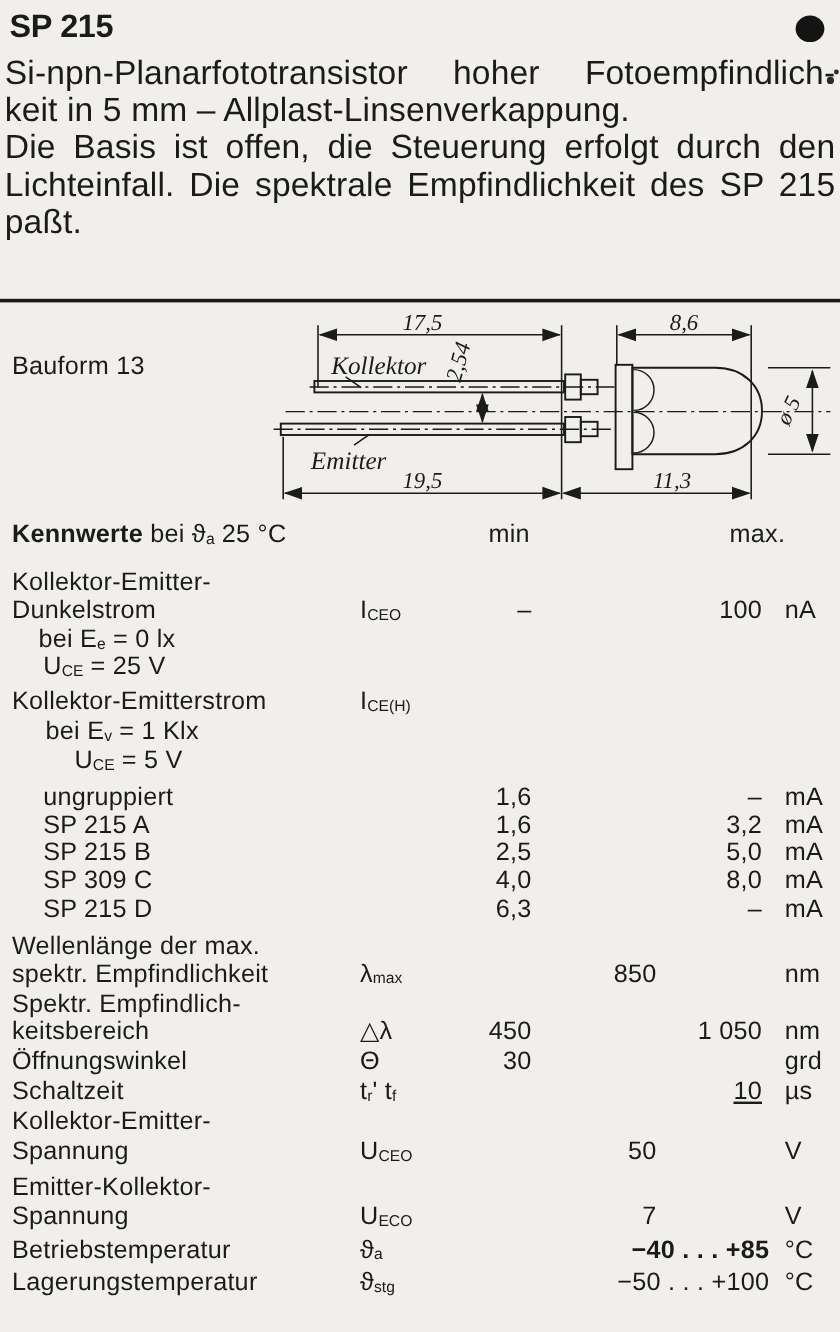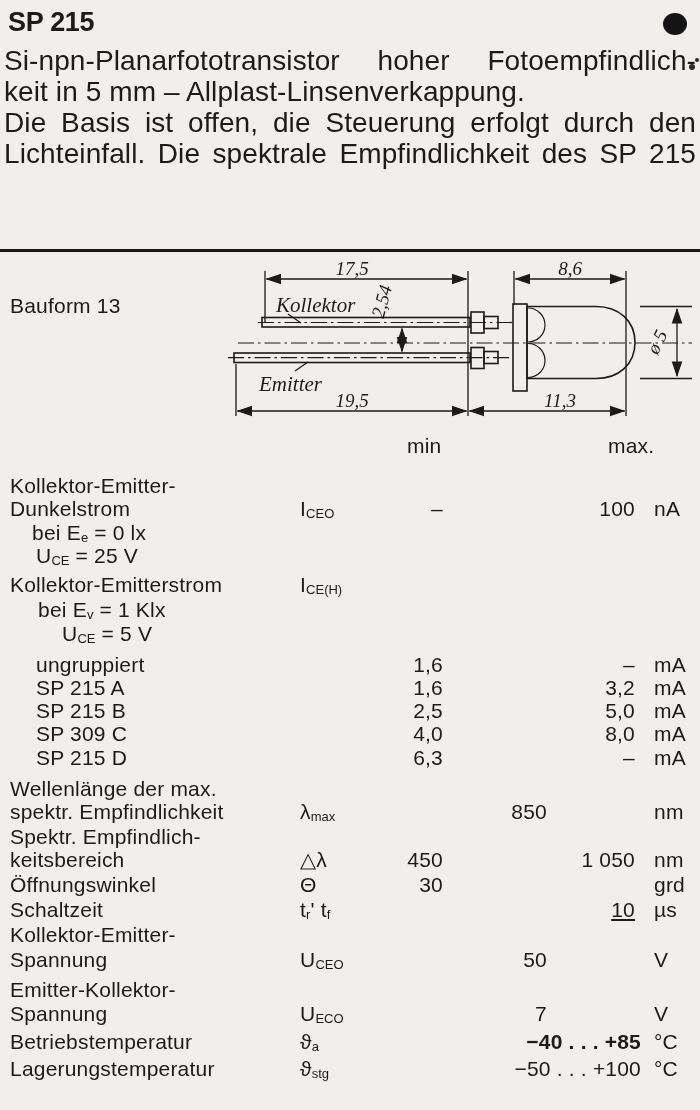--- a/index.html
+++ b/index.html
@@ -49,20 +49,21 @@
   <div class="abs title" data-name="page-title">SP 215</div>
   <div class="abs reg-dot" data-name="registration-dot-icon"></div>
   <div class="abs artifact" style="left:689px;top:64px;width:6px;height:6px;" data-name="scan-artifact"></div>
   <div class="abs artifact" style="left:695px;top:58px;width:4px;height:4px;" data-name="scan-artifact"></div>
 
   <div class="abs intro" data-name="intro-paragraphs">
       <div class="intro-line fill" data-name="intro-line">Si-npn-Planarfototransistor hoher Fotoempfindlich-</div>
       <div class="intro-line" data-name="intro-line">keit in 5 mm – Allplast-Linsenverkappung.</div>
       <div class="intro-line fill" data-name="intro-line">Die Basis ist offen, die Steuerung erfolgt durch den</div>
       <div class="intro-line fill" data-name="intro-line">Lichteinfall. Die spektrale Empfindlichkeit des SP 215</div>
+      <div class="intro-line" data-name="intro-line">paßt.</div>
     </div>
 
   <div class="abs rule" data-name="section-divider"></div>
   <div class="abs bauform" data-name="package-outline-label">Bauform 13</div>
 
   <svg class="abs diagram" data-name="package-drawing" width="700" height="180" viewBox="0 250 700 180">
     <defs>
       <marker id="arr" viewBox="0 0 10 8" refX="9.3" refY="4" markerWidth="12" markerHeight="9.6" orient="auto-start-reverse">
         <path d="M0,0.6 L10,4 L0,7.4 Z" fill="#1b1b1b"></path>
       </marker>
@@ -103,20 +104,21 @@
     <text class="dimtxt" data-name="dim-17-5" x="352" y="275" text-anchor="middle">17,5</text>
     <text class="dimtxt" data-name="dim-8-6" x="570" y="275" text-anchor="middle">8,6</text>
     <text class="dimtxt" data-name="dim-19-5" x="352" y="407" text-anchor="middle">19,5</text>
     <text class="dimtxt" data-name="dim-11-3" x="560" y="407" text-anchor="middle">11,3</text>
     <text class="dimtxt" data-name="dim-2-54" x="384" y="306" text-anchor="middle" transform="rotate(-75 384 302)">2,54</text>
     <text class="dimtxt" data-name="dim-diameter" x="659" y="347" text-anchor="middle" transform="rotate(-64 659 343)">ø 5</text>
     <text class="leadtxt" data-name="collector-label" x="276" y="312">Kollektor</text>
     <text class="leadtxt" data-name="emitter-label" x="259" y="391">Emitter</text>
   </svg>
 
+  <div class="cell c-label" style="top:434px" data-name="table-title"><span class="bold" data-name="table-title-bold">Kennwerte</span><span data-name="table-title-rest"> bei ϑ<sub>a</sub> 25 °C</span></div>
   <div class="cell hdr-min" style="top:434px" data-name="column-header-min">min</div>
   <div class="cell hdr-max" style="top:434px" data-name="column-header-max">max.</div>
 
   <div data-name="characteristics-table">
       <div class="cell c-label" data-name="row-label" style="top: 474px;">Kollektor-Emitter-</div>
       <div class="cell c-label" data-name="row-label" style="top: 497px;">Dunkelstrom</div>
       <div class="cell c-sym" data-name="row-symbol" style="top: 497px;">I<sub>CEO</sub></div>
       <div class="cell c-min" data-name="row-min-value" style="top: 497px;">–</div>
       <div class="cell c-max" data-name="row-max-value" style="top: 497px;">100</div>
       <div class="cell c-unit" data-name="row-unit" style="top: 497px;">nA</div>

